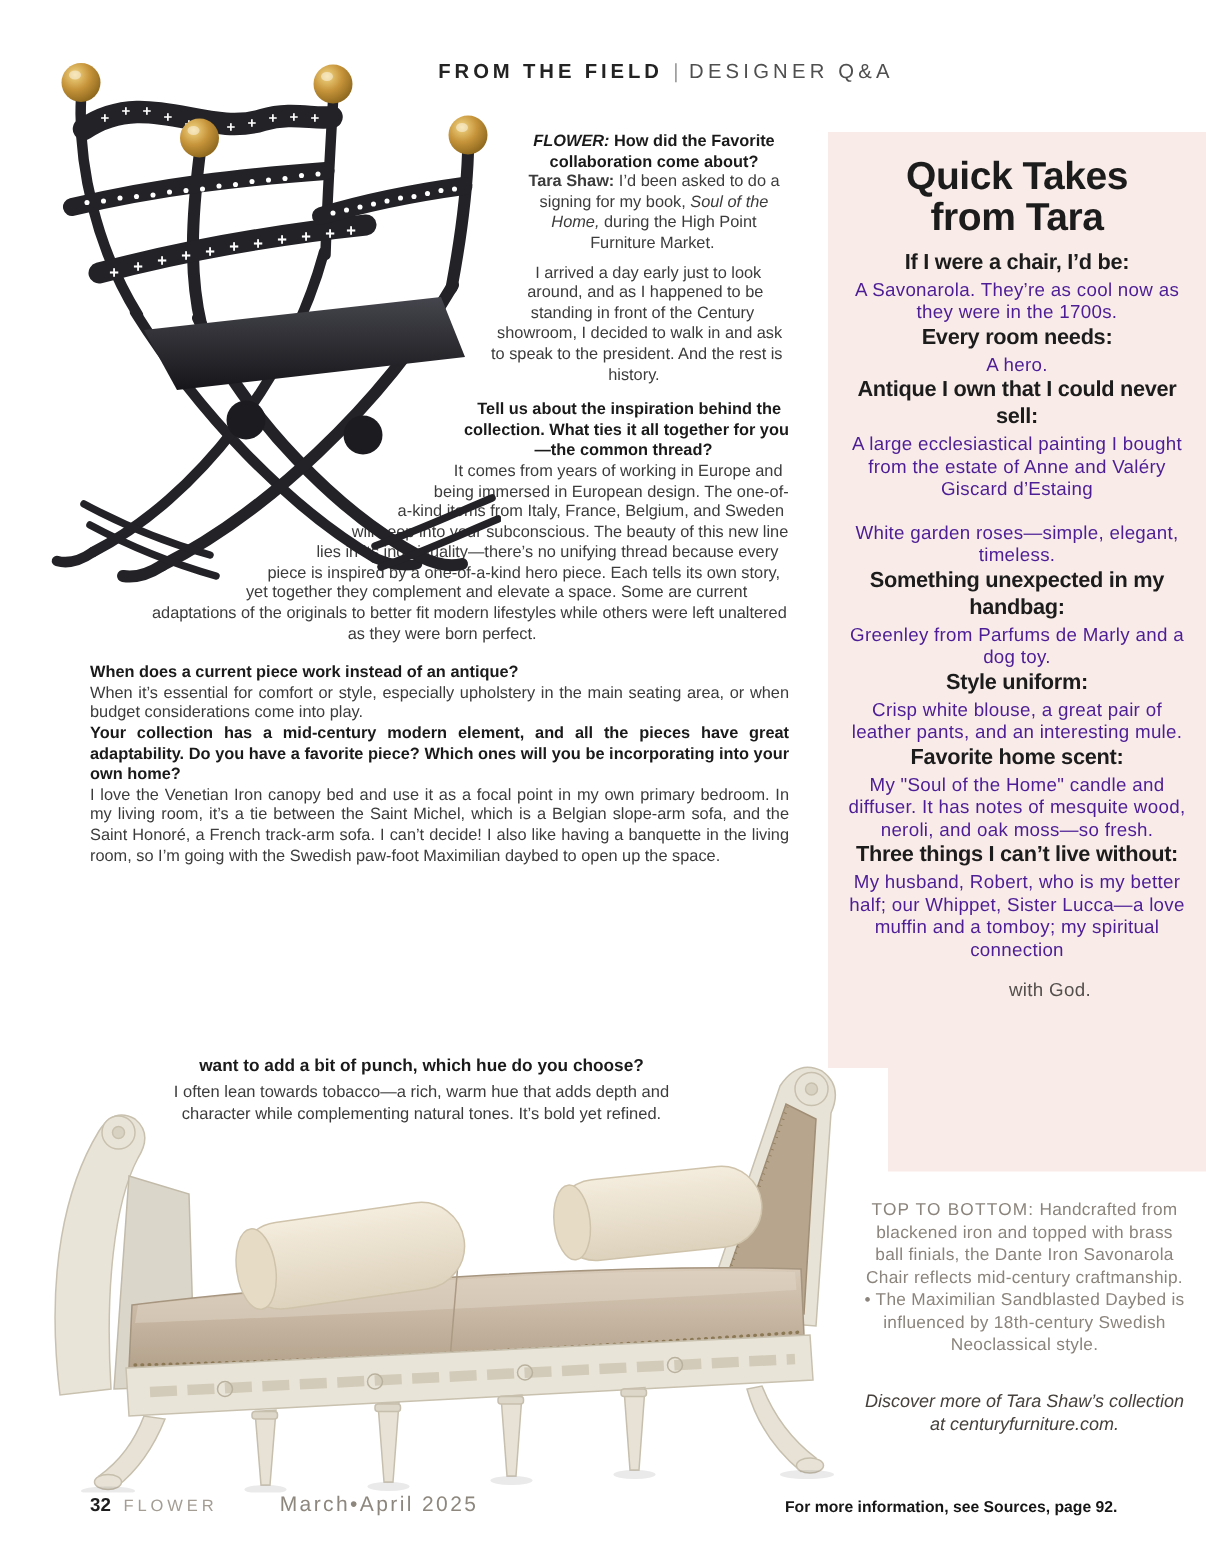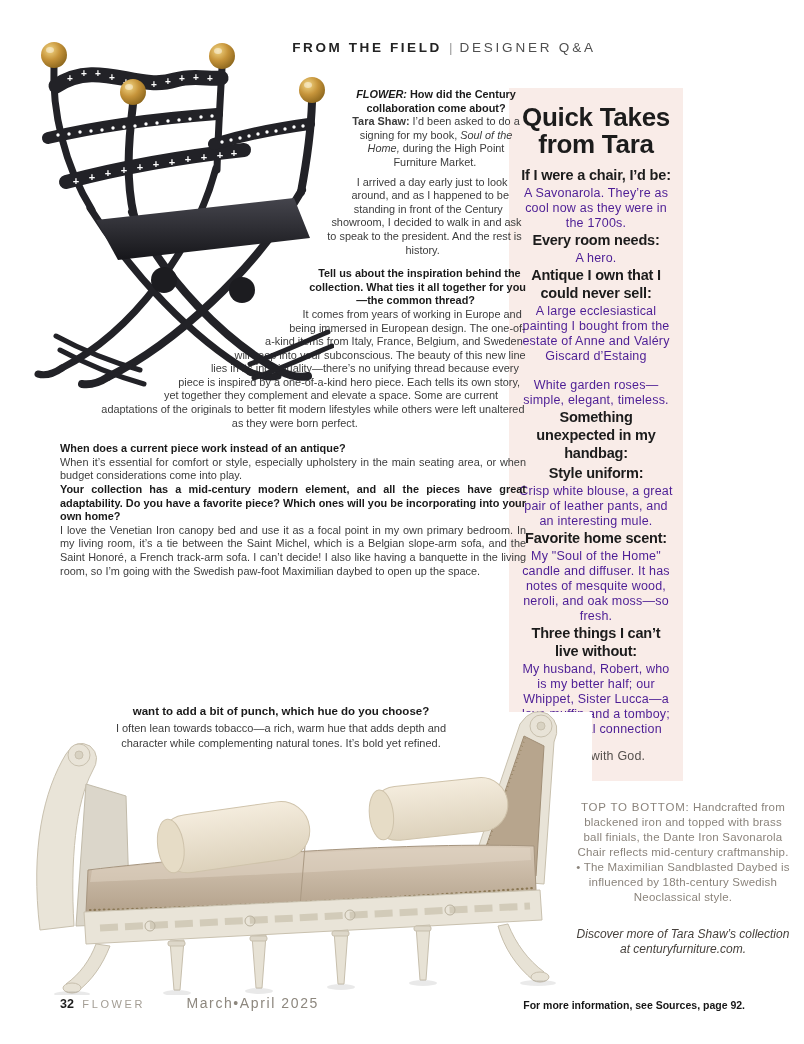--- a/index.html
+++ b/index.html
@@ -21,21 +21,21 @@
   .chair-float{float:left;width:286px;height:330px;margin-right:6px;
     shape-outside:polygon(0 0,286px 0,286px 60px,272px 110px,258px 160px,246px 205px,232px 232px,180px 258px,120px 285px,48px 312px,0 330px);}
   .col-text p{margin:0;}
   .center{text-align:center;}
   .just{text-align:justify;}
   .q{font-weight:700;color:#1a1a1a;}
   .mt6{margin-top:6px !important;}
   .mt10{margin-top:10px !important;}
   .mt12{margin-top:12px !important;}
   
-  .sidebar{position:absolute;left:509px;top:88px;width:174px;height:693px;z-index:0;
+  .sidebar{position:absolute;left:552px;top:88px;width:252px;height:693px;z-index:0;
     background:var(--sidebar-bg,#f9ece8);box-sizing:border-box;padding:16px 10px 0;text-align:center;}
   .sb-title{margin:0 0 8px;font-size:26px;line-height:27px;font-weight:700;color:#1c1c1c;letter-spacing:-0.3px;}
   .sb-item{margin-top:0;}
   .sb-item.gap{margin-top:14px;}
   .sb-q{margin:0 0 2px;font-size:14.5px;line-height:18px;font-weight:700;color:#1c1c1c;letter-spacing:-0.2px;}
   .sb-a{margin:0;font-size:12.5px;line-height:15px;color:#4c1d95;letter-spacing:0.2px;}
   .sb-overflow{margin:12px 0 0;padding-left:44px;font-size:12.5px;line-height:15px;color:#55504d;letter-spacing:0.2px;}
   
   .daybed-box{position:absolute;left:0;top:698px;width:592px;height:297px;z-index:3;}
   .daybed-svg{width:592px;height:297px;display:block;}
@@ -173,21 +173,21 @@
         <ellipse cx="206" cy="11" rx="4" ry="3" fill="#fff" opacity="0.45"></ellipse>
       <circle cx="121" cy="52" r="13" fill="url(#gold)"></circle>
         <ellipse cx="117" cy="47" rx="4" ry="3" fill="#fff" opacity="0.45"></ellipse>
       <circle cx="300" cy="50" r="13" fill="url(#gold)"></circle>
         <ellipse cx="296" cy="45" rx="4" ry="3" fill="#fff" opacity="0.45"></ellipse>
     </g>
   </svg>
 
   <main class="col-text">
     <div class="chair-float"></div>
-    <p class="q center"><i>FLOWER:</i><span> How did the Century collaboration come about?</span></p>
+    <p class="q center"><i>FLOWER:</i><span> How did the Favorite collaboration come about?</span></p>
     <p class="center"><b>Tara Shaw:</b><span> I’d been asked to do a signing for my book, </span><i>Soul of the Home,</i><span> during the High Point Furniture Market.</span></p>
     <p class="center mt6">I arrived a day early just to look around, and as I happened to be standing in front of the Century showroom, I decided to walk in and ask to speak to the president. And the rest is history.</p>
     <p class="q center mt10">Tell us about the inspiration behind the collection. What ties it all together for you—the common thread?</p>
     <p class="center">It comes from years of working in Europe and being immersed in European design. The one-of-a-kind items from Italy, France, Belgium, and Sweden will seep into your subconscious. The beauty of this new line lies in its individuality—there’s no unifying thread because every piece is inspired by a one-of-a-kind hero piece. Each tells its own story, yet together they complement and elevate a space. Some are current adaptations of the originals to better fit modern lifestyles while others were left unaltered as they were born perfect.</p>
     <p class="q just mt12">When does a current piece work instead of an antique?</p>
     <p class="just">When it’s essential for comfort or style, especially upholstery in the main seating area, or when budget considerations come into play.</p>
     <p class="q just">Your collection has a mid-century modern element, and all the pieces have great adaptability. Do you have a favorite piece? Which ones will you be incorporating into your own home?</p>
     <p class="just">I love the Venetian Iron canopy bed and use it as a focal point in my own primary bedroom. In my living room, it’s a tie between the Saint Michel, which is a Belgian slope-arm sofa, and the Saint Honoré, a French track-arm sofa. I can’t decide! I also like having a banquette in the living room, so I’m going with the Swedish paw-foot Maximilian daybed to open up the space.</p>
   </main>
 
@@ -203,20 +203,21 @@
     </div>
     <div class="sb-item">
       <h3 class="sb-q">Antique I own that I could never sell:</h3>
       <p class="sb-a">A large ecclesiastical painting I bought from the estate of Anne and Valéry Giscard d’Estaing</p>
     </div>
     <div class="sb-item gap">
       <p class="sb-a">White garden roses—simple, elegant, timeless.</p>
     </div>
     <div class="sb-item">
       <h3 class="sb-q">Something unexpected in my handbag:</h3>
+      <p class="sb-a">Greenley from Parfums de Marly and a dog toy.</p>
     </div>
     <div class="sb-item">
       <h3 class="sb-q">Style uniform:</h3>
       <p class="sb-a">Crisp white blouse, a great pair of leather pants, and an interesting mule.</p>
     </div>
     <div class="sb-item">
       <h3 class="sb-q">Favorite home scent:</h3>
       <p class="sb-a">My "Soul of the Home" candle and diffuser. It has notes of mesquite wood, neroli, and oak moss—so fresh.</p>
     </div>
     <div class="sb-item">

